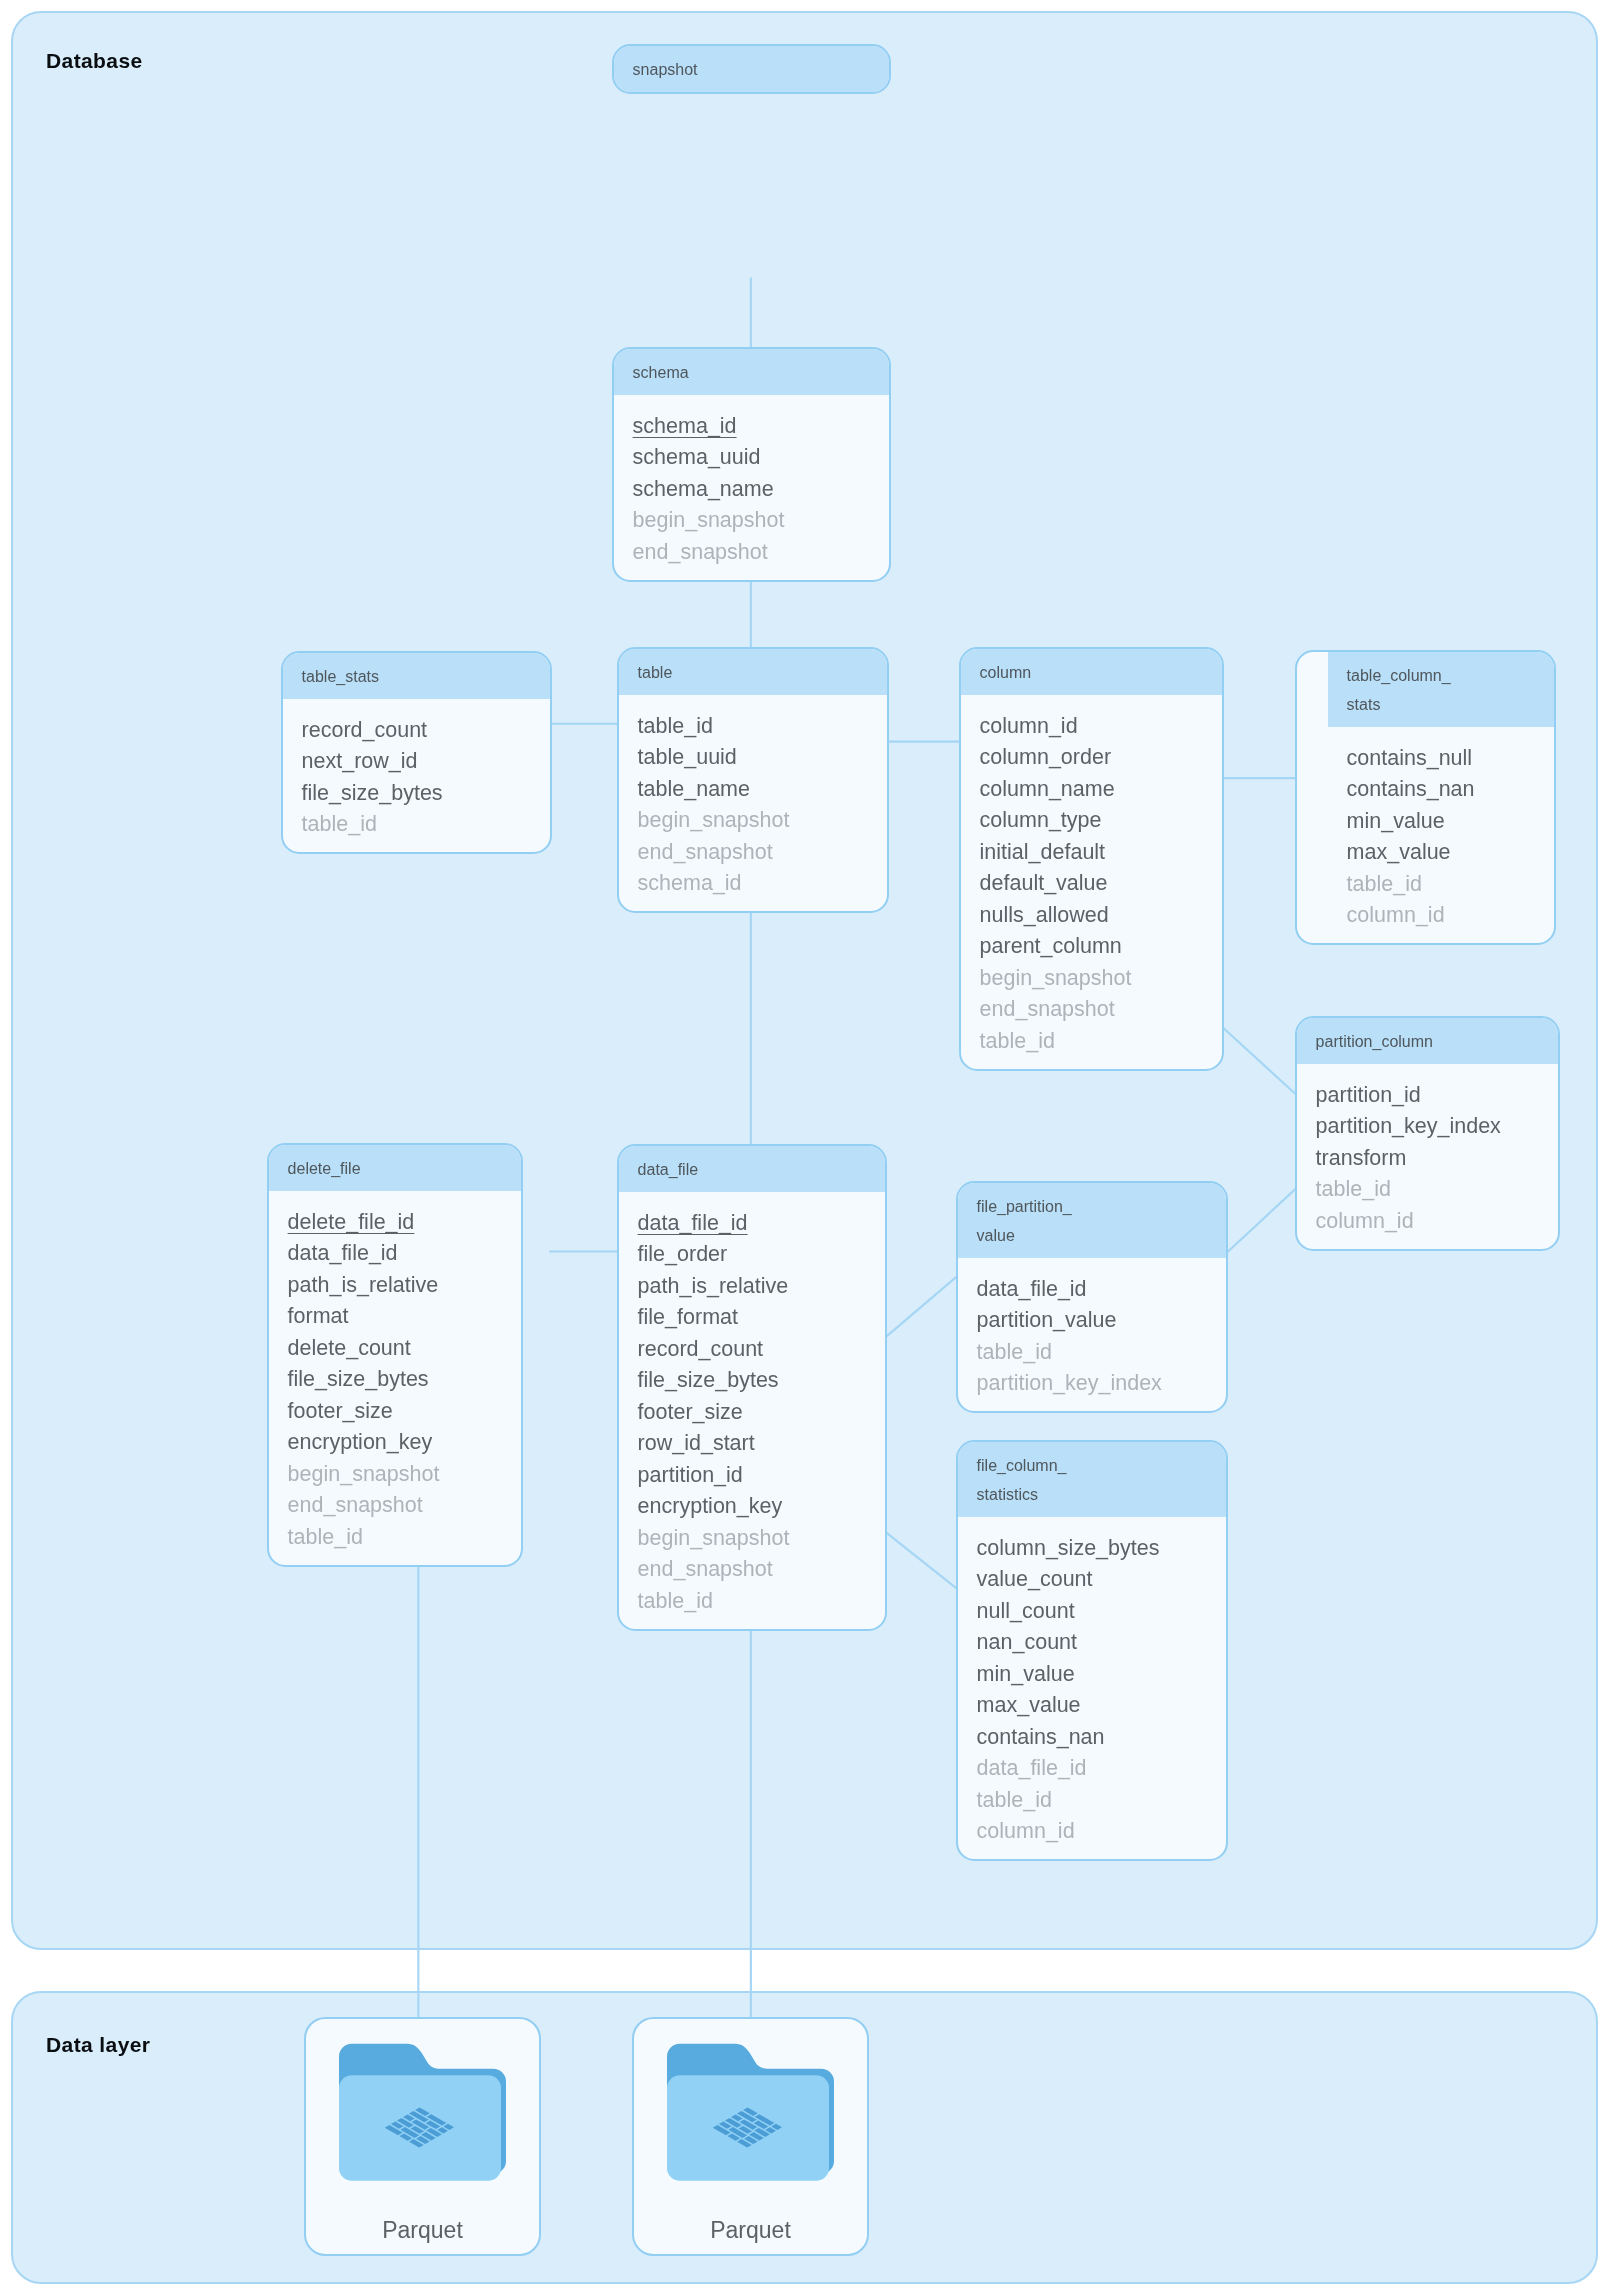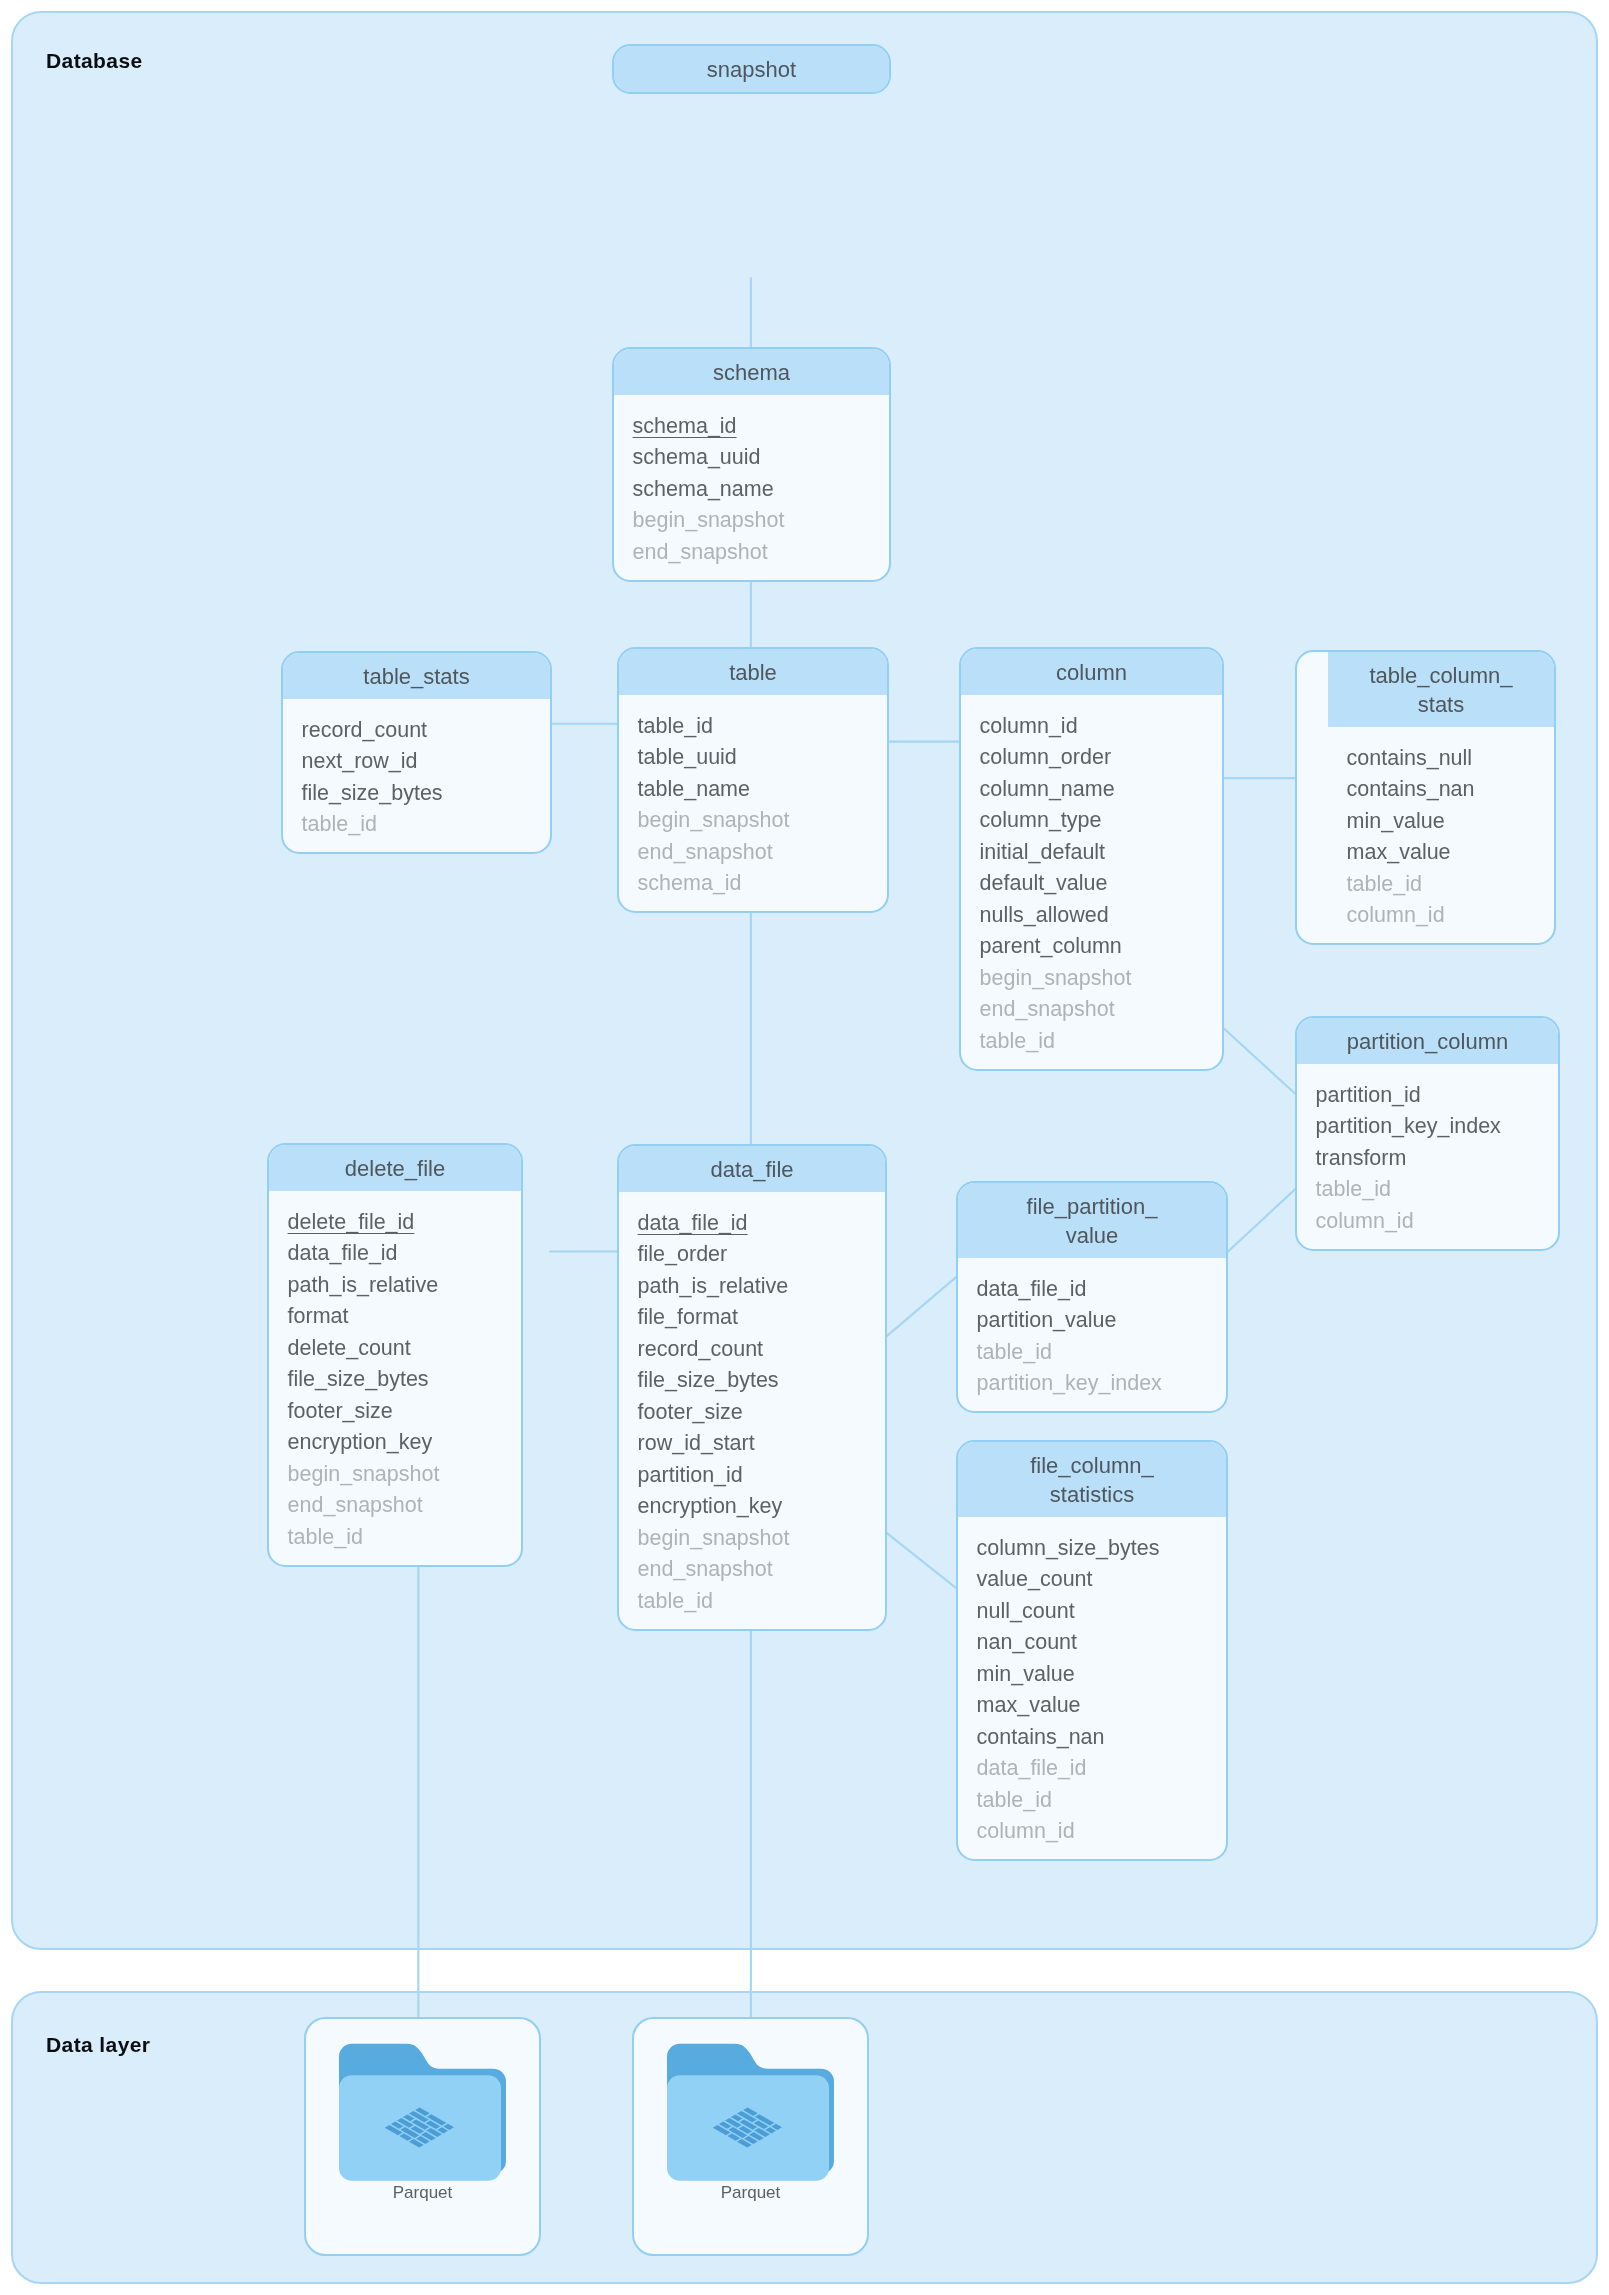--- a/index.html
+++ b/index.html
@@ -53,25 +53,24 @@
     border:2.1px solid var(--card-border);
     border-radius:18.6px;
     background:var(--card-body);
     overflow:hidden;
     box-sizing:border-box;
     z-index:3;
   }
   .entity-header{
     background:var(--card-header);
     padding:8.6px 18.6px;
-    font-size:22px;
+    font-size:16px;
     line-height:29px;
     color:var(--title-text);
     white-space:pre-line;
-    text-align:center;
   }
   .entity-body{
     padding:15.7px 18.6px 11.4px 18.6px;
   }
   .field{
     font-size:21.5px;
     line-height:31.5px;
     color:var(--field-text);
     white-space:nowrap;
   }
@@ -84,22 +83,22 @@
     border-radius:21.5px;
     background:var(--card-body);
     box-sizing:border-box;
     z-index:3;
     display:flex;flex-direction:column;align-items:center;
   }
   #parquet-card-1{left:304px;top:2017px;}
   #parquet-card-2{left:632px;top:2017px;}
   .folder-icon{margin-top:18.6px;}
   .parquet-label{
-    margin-top:2px;
-    font-size:17px;
+    margin-top:36px;
+    font-size:23px;
     color:var(--field-text);
   }
 </style>
 </head>
 <body>
 
 <div class="section-container" id="database-container"></div>
 <div class="section-container" id="datalayer-container"></div>
 
 <svg id="relationship-lines" width="1609" height="2295" viewBox="0 0 2250 3209">

